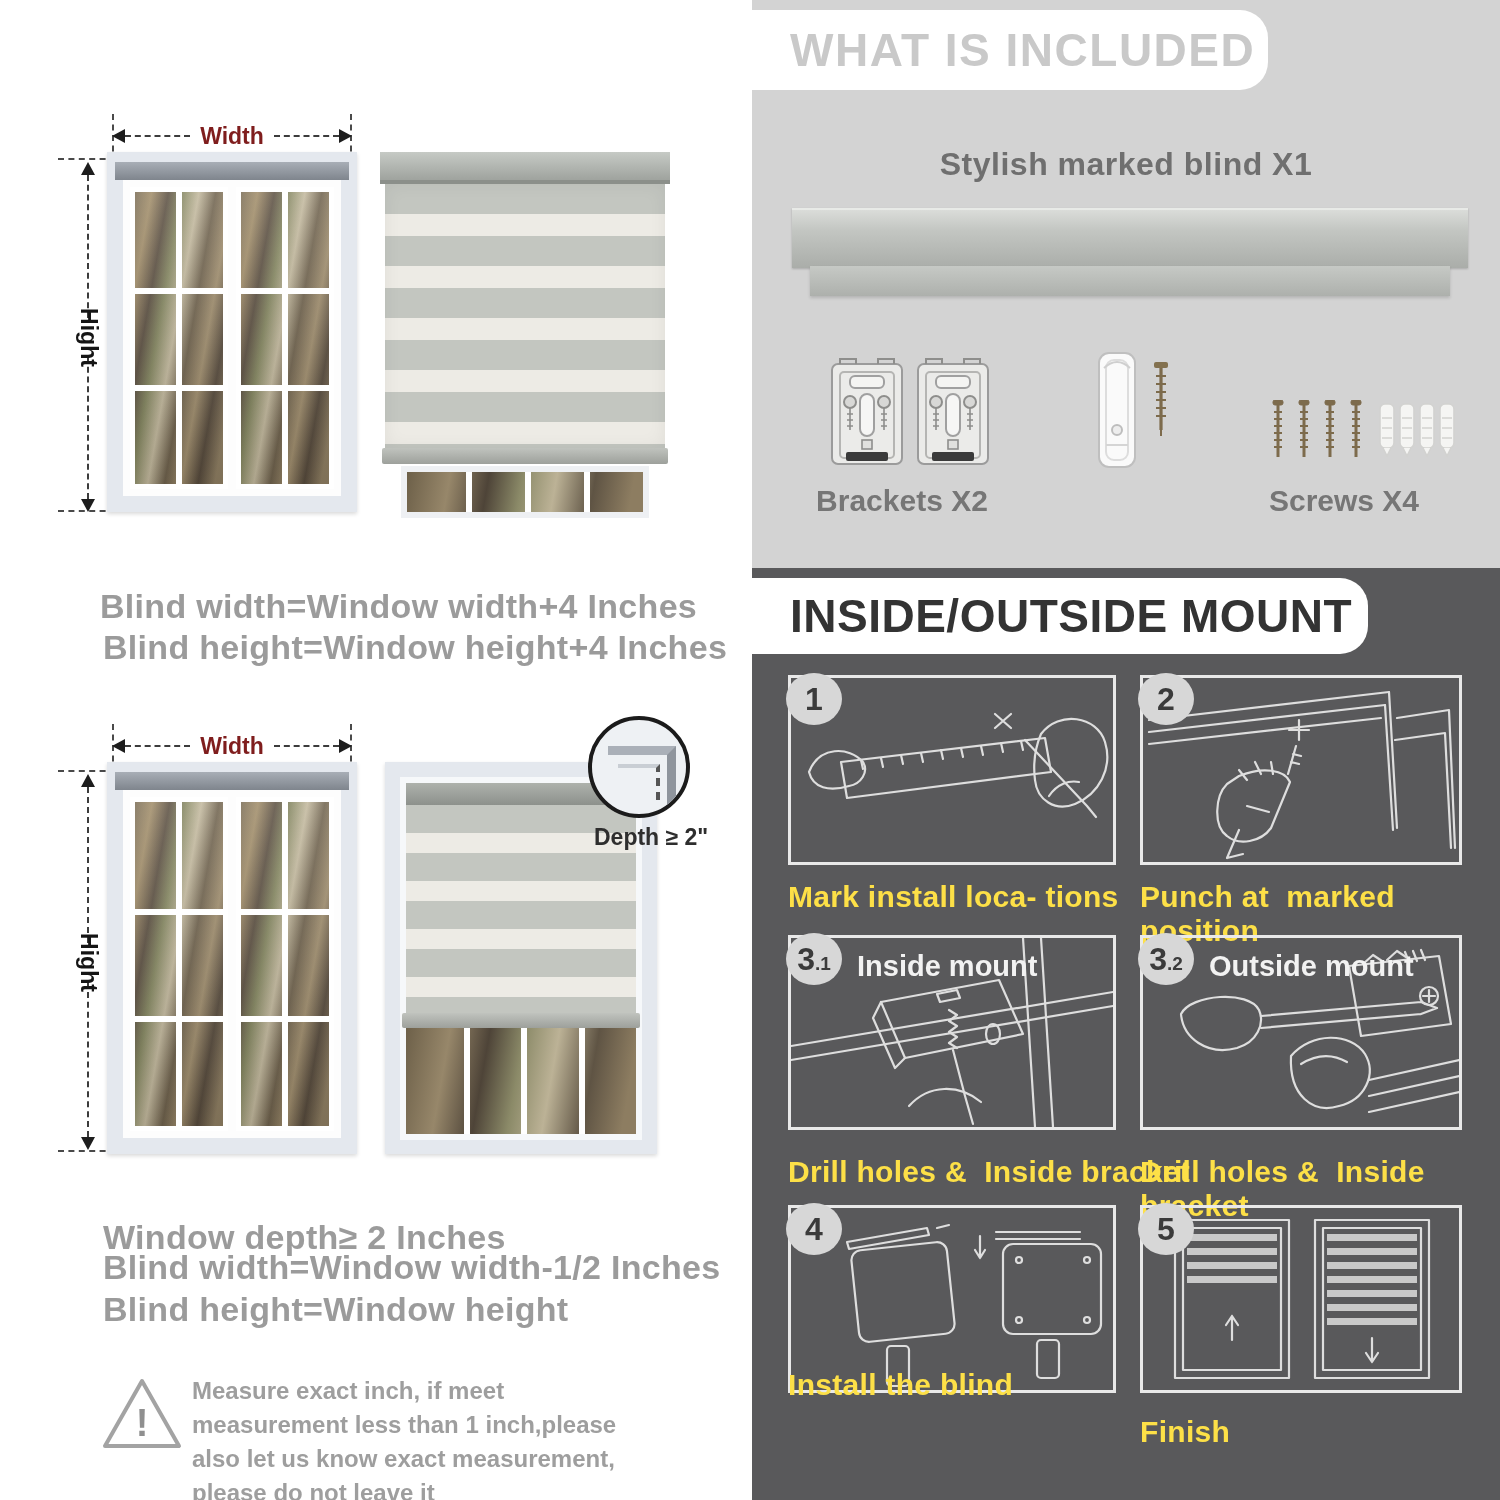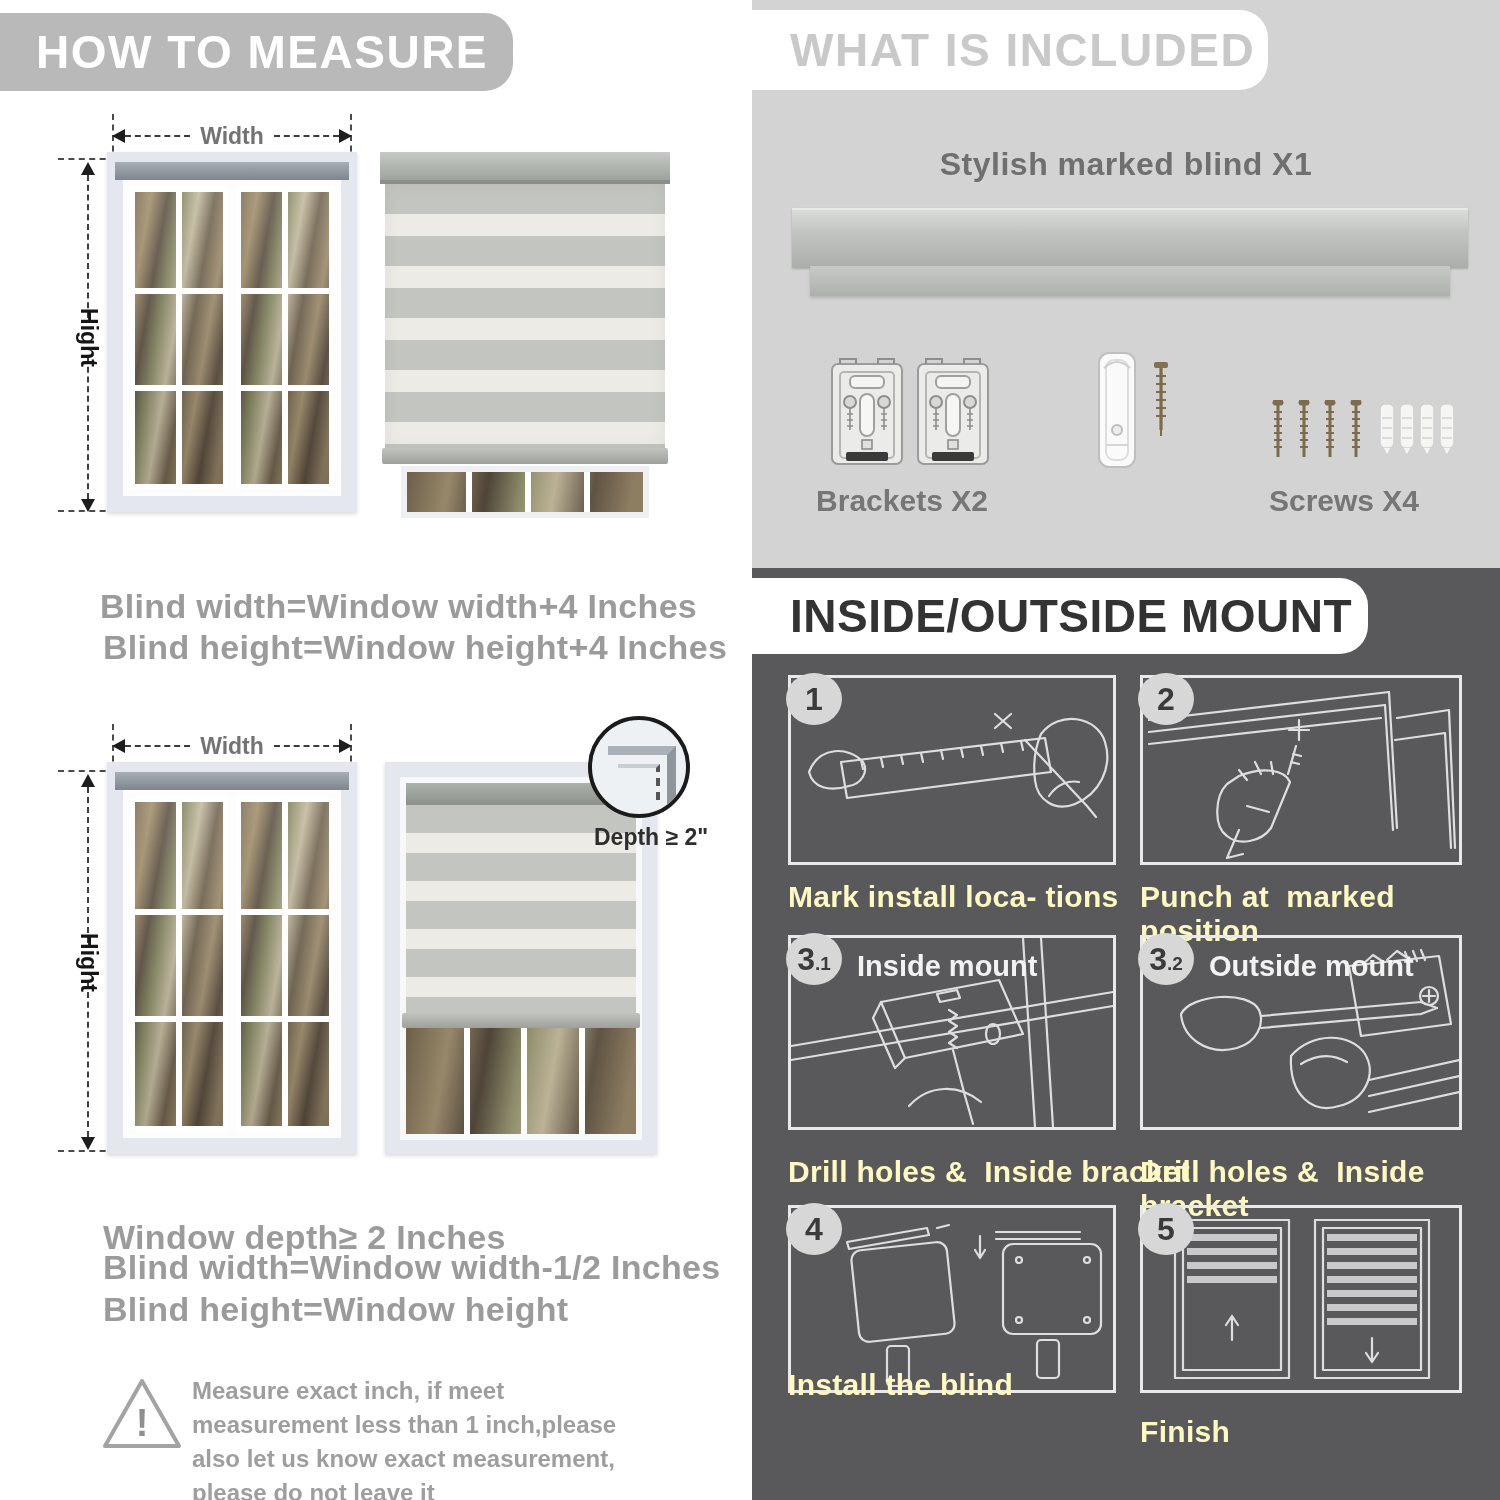--- a/index.html
+++ b/index.html
@@ -11,21 +11,21 @@
   .hdr-left{position:absolute;left:0;top:13px;width:513px;height:78px;background:#b9b9b9;
     border-radius:0 28px 28px 0;color:#fff;font-size:46px;font-weight:bold;line-height:78px;
     padding-left:36px;box-sizing:border-box;letter-spacing:1.5px;}
 
   .h2{position:absolute;font-size:46px;font-weight:bold;color:#4c4c4c;letter-spacing:.5px;}
   .rule{position:absolute;font-size:34px;font-weight:bold;color:#9b9b9b;letter-spacing:.3px;}
 
   
   .warrow{position:absolute;display:flex;align-items:center;height:24px;}
   .warrow .dash{flex:1;height:0;border-top:2px dashed #3c3c3c;}
-  .warrow .lab{font-size:23px;font-weight:bold;color:#737373;padding:0 10px;white-space:nowrap;text-align:center;}
+  .warrow .lab{font-size:23px;font-weight:bold;color:#7f1d1d;padding:0 10px;white-space:nowrap;text-align:center;}
   .ah{width:0;height:0;border:7px solid transparent;flex:0 0 auto;}
   .ah.l{border-right:13px solid #1d1d1d;border-left:none;}
   .ah.r{border-left:13px solid #1d1d1d;border-right:none;}
   .tickv{position:absolute;width:0;border-left:2px dashed #4a4a4a;}
   .tickh{position:absolute;height:0;border-top:2px dashed #4a4a4a;}
   .varrow{position:absolute;display:flex;flex-direction:column;align-items:center;width:24px;}
   .varrow .dash{flex:1;width:0;border-left:2px dashed #3c3c3c;}
   .varrow .lab{font-size:23px;font-weight:bold;color:#151515;transform:rotate(90deg);
                padding:6px 0;white-space:nowrap;}
   .av{width:0;height:0;border:7px solid transparent;flex:0 0 auto;}
@@ -102,30 +102,29 @@
   .hdr-dark{position:absolute;left:0;top:10px;width:616px;height:76px;background:#fff;
     border-radius:0 28px 28px 0;color:#333;font-size:46px;font-weight:bold;line-height:76px;
     padding-left:38px;box-sizing:border-box;letter-spacing:.5px;}
   .step{position:absolute;border:3px solid #e9e9e9;box-sizing:border-box;}
   .numc{position:absolute;top:-5px;left:-5px;width:56px;height:52px;background:#d7d7d7;
     border-radius:50%;display:flex;align-items:center;justify-content:center;color:#3b3b3b;
     font-weight:bold;z-index:3;}
   .numc .n{font-size:32px;}
   .numc .s{font-size:19px;margin-top:10px;}
   .ptitle{position:absolute;left:66px;top:12px;color:#f2f2f2;font-size:29px;font-weight:bold;z-index:3;}
-  .cap{position:absolute;color:#fef9c3;font-weight:bold;font-size:30px;white-space:pre-wrap;
+  .cap{position:absolute;color:#fde047;font-weight:bold;font-size:30px;white-space:pre-wrap;
     letter-spacing:.3px;}
   .lineart{stroke:#dedede;fill:none;stroke-width:2.2;stroke-linecap:round;stroke-linejoin:round;}
 </style>
 </head>
 <body>
 
 <div class="canvas">
 
-  <div class="hdr-left">HOW TO MEASURE</div>
 
   <div class="tickv" style="left:112px;top:114px;height:48px;"></div>
   <div class="tickv" style="left:350px;top:114px;height:48px;"></div>
   <div class="warrow" style="left:112px;top:124px;width:240px;">
     <span class="ah l"></span>
     <span class="dash"></span>
     <span class="lab">Width</span>
     <span class="dash"></span>
     <span class="ah r"></span>
   </div>

